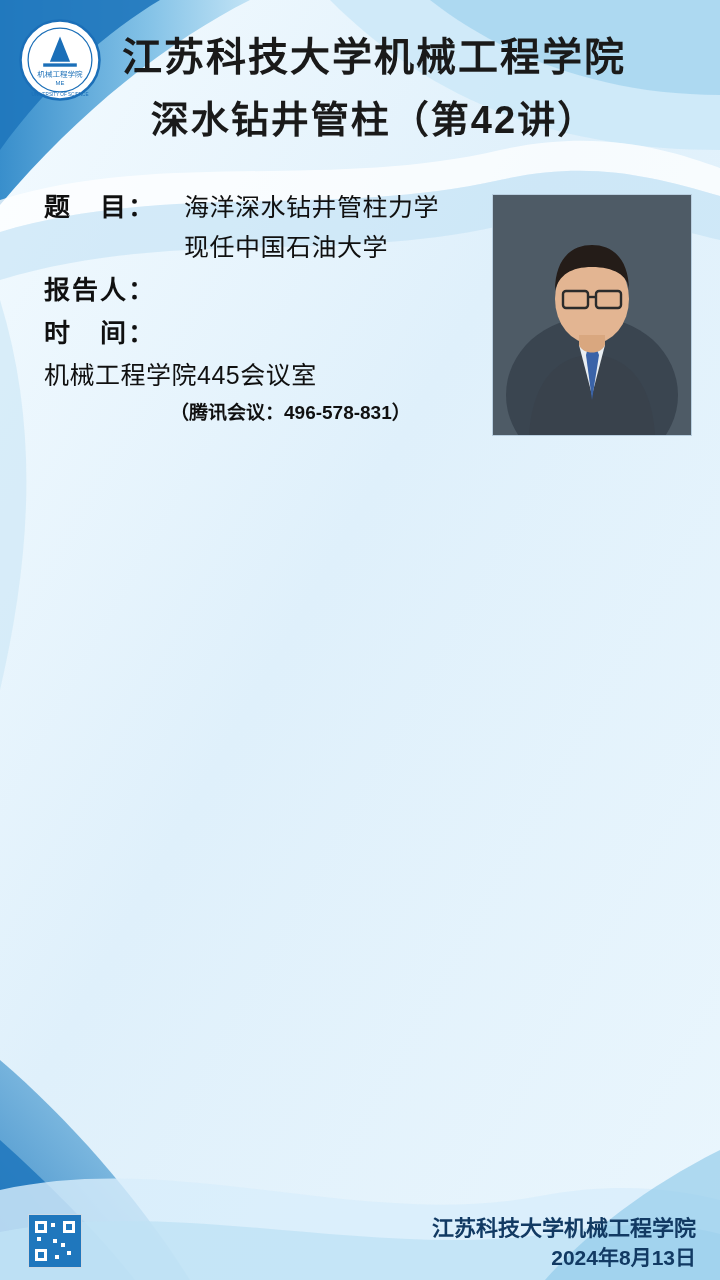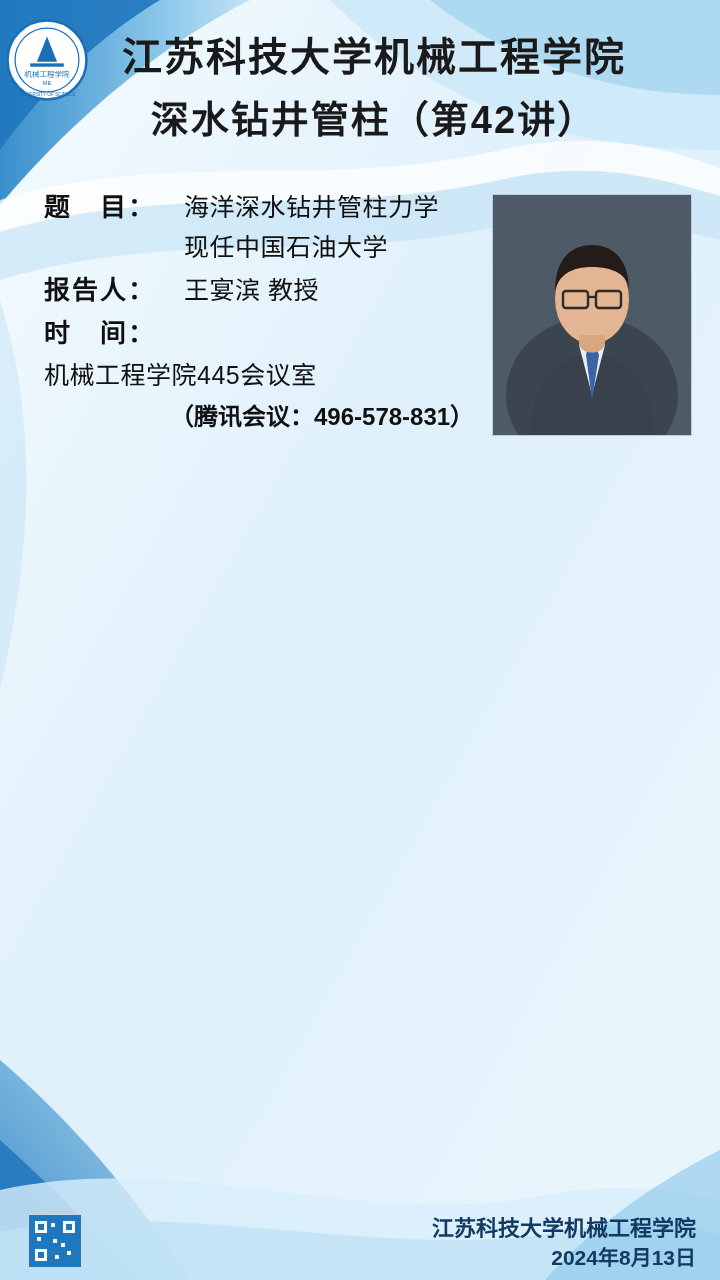--- a/index.html
+++ b/index.html
@@ -29,21 +29,21 @@
 
   
   .header {
     position: relative;
     height: 172px;
     padding-top: 14px;
     box-sizing: border-box;
   }
   .logo {
     position: absolute;
-    left: 5px;
+    left: 18px;
     top: 18px;
     width: 84px;
     height: 84px;
   }
   .title-block {
     text-align: center;
     padding-left: 28px;
   }
   .title-line1, .title-line2 {
     font-family: "Liberation Sans", "DejaVu Sans", sans-serif;
@@ -106,21 +106,21 @@
     letter-spacing: 0.5px;
   }
   .info-value.sub {
     padding-left: 140px;
     display: block;
     margin-top: -2px;
     margin-bottom: 6px;
   }
   .meeting-line {
     font-family: "Liberation Sans", "DejaVu Sans", sans-serif;
-    font-size: 24px;
+    font-size: 19px;
     font-weight: bold;
     color: #101010;
     padding-left: 126px;
     margin-top: 4px;
   }
 
   
   .section {
     padding: 0 22px 0 24px;
   }
@@ -257,21 +257,20 @@
 
     <div class="info-rows">
       <div class="info-row">
         <span class="info-label">题　目：</span>
         <span class="info-value">海洋深水钻井管柱力学</span>
       </div>
       <span class="info-value sub">现任中国石油大学</span>
 
       <div class="info-row">
         <span class="info-label">报告人：</span>
-        <span class="info-value">王宴滨  教授</span>
       </div>
 
       <div class="info-row">
         <span class="info-label">时　间：</span>
       </div>
 
       <div class="info-row">
         <span class="info-value">机械工程学院445会议室</span>
       </div>
 

